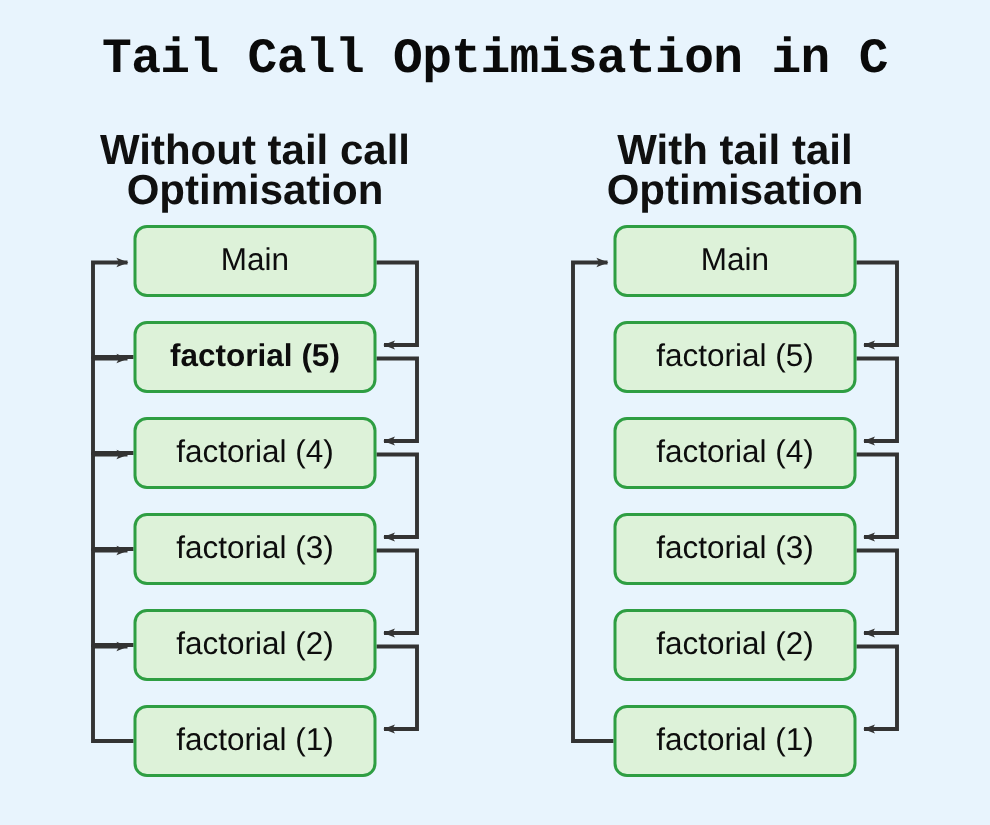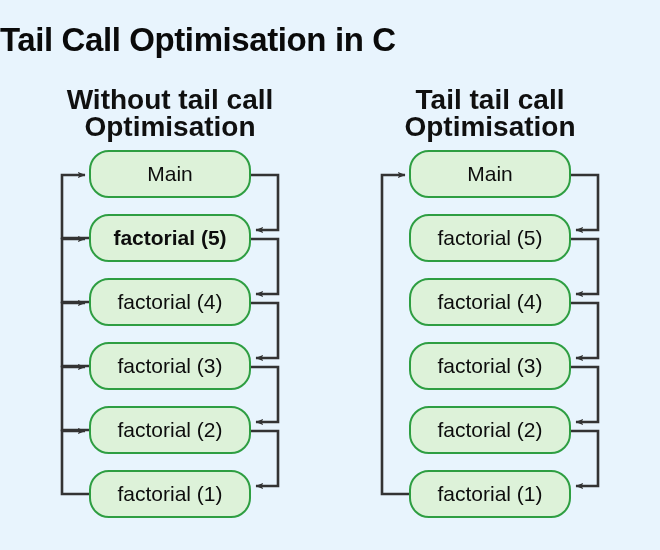--- a/index.html
+++ b/index.html
@@ -18,24 +18,26 @@
   #page {
     position: relative;
     width: 660px;
     height: 550px;
   }
   .title {
     position: absolute;
     top: 21px;
     left: 0;
     width: 660px;
+    text-align: center;
     font-size: 33px;
     font-weight: bold;
     letter-spacing: -0.4px;
     color: #0a0a0a;
+    font-family: Liberation Mono, monospace;
   }
   .col-heading {
     position: absolute;
     top: 86px;
     text-align: center;
     font-size: 28px;
     font-weight: 600;
     line-height: 27px;
     color: #101010;
   }
@@ -48,21 +50,21 @@
     top: 0;
     width: 660px;
     height: 550px;
   }
 
   .frame-box {
     position: absolute;
     box-sizing: border-box;
     background: #ddf2d9;
     border: 2.5px solid #2e9e42;
-    border-radius: 20px;
+    border-radius: 9px;
     display: flex;
     align-items: center;
     justify-content: center;
     font-size: 21px;
     color: #0d0d0d;
     white-space: nowrap;
     text-align: center;
   }
   .frame-box.bold { font-weight: bold; }
 </style>
@@ -72,21 +74,21 @@
 <div id="page">
 
   <div class="title">Tail Call Optimisation in C</div>
 
   <div class="col-heading left">
     <div>Without tail call</div>
     <div>Optimisation</div>
   </div>
 
   <div class="col-heading right">
-    <div>Tail tail call</div>
+    <div>With tail tail</div>
     <div>Optimisation</div>
   </div>
 
   <svg class="svg-layer" viewBox="0 0 660 550">
     <defs>
       <marker id="ah" markerWidth="9" markerHeight="9" refX="7.4" refY="3.4" orient="auto" markerUnits="userSpaceOnUse">
         <path d="M0,0.3 L8,3.4 L0,6.5 L1.9,3.4 Z" fill="#333333"></path>
       </marker>
     </defs>
 

